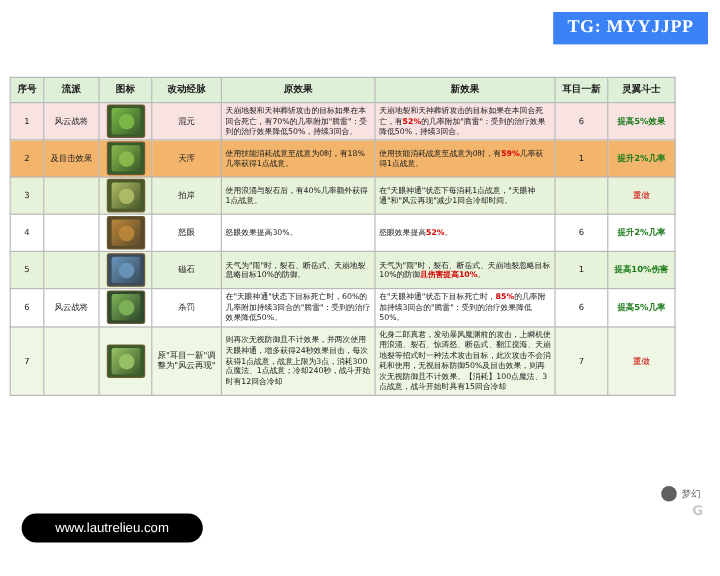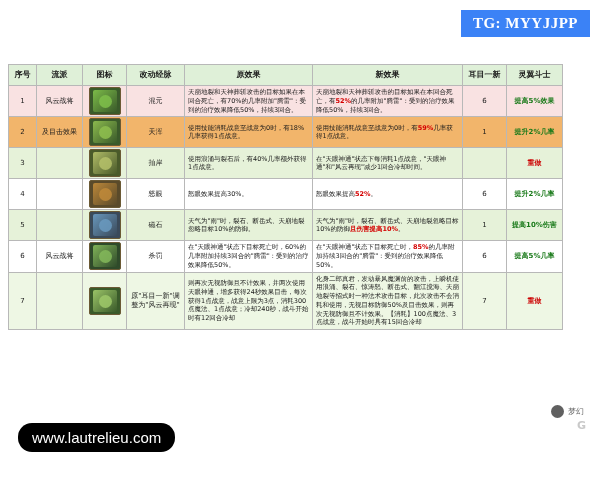--- a/index.html
+++ b/index.html
@@ -14,22 +14,22 @@
     position:absolute;top:10px;right:10px;
     background:#3b82f6;color:#fff;
     font-family:Liberation Serif, serif;
     font-size:15px;font-weight:bold;
     padding:5px 12px;letter-spacing:.5px;
   }
   .wm-url{
     position:absolute;left:18px;bottom:28px;
     background:#000;color:#fff;
     font-family:"Liberation Sans",sans-serif;
-    font-size:15px;
-    padding:6px 14px;
+    font-size:11px;
+    padding:6px 28px;
     border-radius:14px;
   }
   .sheet{
     position:absolute;left:8px;top:64px;
     width:584px;
   }
   .title{
     text-align:center;
     font-size:12px;
     font-weight:bold;
@@ -92,21 +92,21 @@
     opacity:.85;
   }
   
   .r-pink td{background:#f9e2e2}
   .r-orange td{background:#f2b56b}
   .r-green td{background:#e6f2d9}
   .r-white td{background:#ffffff}
   .r-lgreen td{background:#eef7e4}
   .redb{color:#d40000;font-weight:bold}
   .act-green{color:#1a7a1a;font-weight:bold}
-  .act-red{color:#cc0000;font-weight:bold}
+  .act-red{color:#cc0000;font-weight:normal}
   .stamp{
     position:absolute;
     right:16px;bottom:62px;
     display:flex;align-items:center;gap:4px;
     opacity:.75;
   }
   .stamp .dot{
     width:13px;height:13px;border-radius:50%;
     background:#2b2b2b;display:inline-block;
   }

